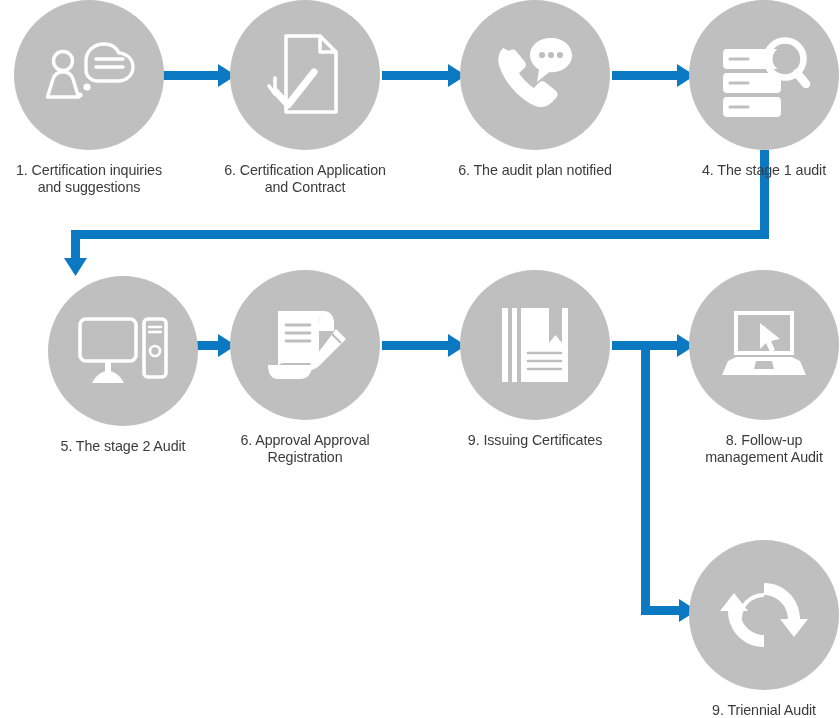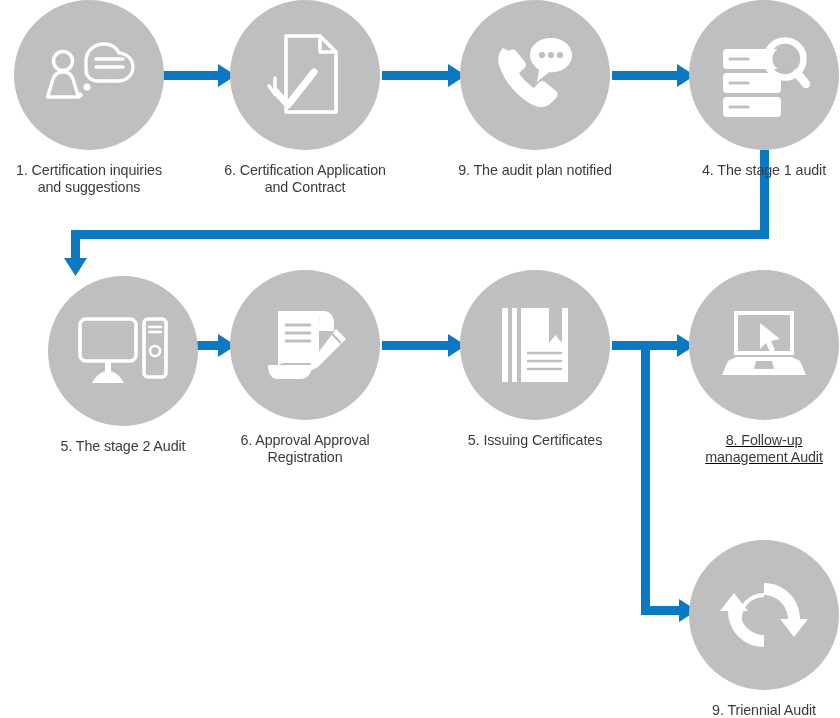--- a/index.html
+++ b/index.html
@@ -53,21 +53,21 @@
   }
   
   #node-1 { left: 0px;   top: 0px; margin-left: 14px; }
   #node-2 { left: 230px; top: 0px; }
   #node-3 { left: 460px; top: 0px; }
   #node-4 { left: 689px; top: 0px; }
   
   #node-5 { left: 0px;   top: 276px; margin-left: 48px; }
   #node-6 { left: 230px; top: 270px; }
   #node-7 { left: 460px; top: 270px; }
-  #node-8 { left: 689px; top: 270px; text-decoration: underline; }
+  #node-8 { left: 689px; top: 270px; }
   
   #node-9 { left: 689px; top: 540px; }
 
   #node-1 .node-label { width: 180px; }
   #node-2 .node-label { width: 190px; }
   #node-3 .node-label { width: 200px; }
   #node-4 .node-label { width: 180px; }
   #node-5 .node-label { width: 180px; }
   #node-6 .node-label { width: 190px; }
   #node-7 .node-label { width: 200px; }
@@ -175,21 +175,21 @@
         <path d="M14 16 C9 21 8 28 11 36 C16 50 28 64 42 72 C50 76.5 57 76 62 71 L67 66 C69 64 69 61 67 59 L56 50 C54 48.5 51 49 49.5 51 L45 56 C40 53 33 46 30 41 L35 36.5 C37 35 37.5 32 36 30 L27 19 C25 17 22 17 20 19 Z"></path>
         <path d="M62 6 C50 6 41 13.5 41 23 C41 29 44.5 34.3 50 37.4 L48 50 L60 40.2 C61 40.3 61.5 40.3 62 40.3 C74 40.3 83 32.7 83 23.2 C83 13.7 74 6 62 6 Z"></path>
       </g>
       <g fill="#bfbfbf">
         <circle cx="53" cy="23" r="3.1"></circle>
         <circle cx="62" cy="23" r="3.1"></circle>
         <circle cx="71" cy="23" r="3.1"></circle>
       </g>
     </svg>
   </div>
-  <div class="node-label">9. The audit plan notified</div>
+  <div class="node-label">6. The audit plan notified</div>
 </div>
 
 <div class="node" id="node-4">
   <div class="node-circle">
     <svg width="94" height="84" viewBox="0 0 94 84">
       <g fill="#ffffff">
         <rect x="6" y="16" width="58" height="20" rx="4"></rect>
         <rect x="6" y="40" width="58" height="20" rx="4"></rect>
         <rect x="6" y="64" width="58" height="20" rx="4"></rect>
       </g>
@@ -271,21 +271,21 @@
       <g fill="#bfbfbf">
         <path d="M49 5 L62 5 L62 40 L55.5 32 L49 40 Z"></path>
       </g>
       <g stroke="#bfbfbf" stroke-width="2.6" stroke-linecap="round">
         <line x1="28" y1="50" x2="61" y2="50"></line>
         <line x1="28" y1="58" x2="61" y2="58"></line>
         <line x1="28" y1="66" x2="61" y2="66"></line>
       </g>
     </svg>
   </div>
-  <div class="node-label">5. Issuing Certificates</div>
+  <div class="node-label">9. Issuing Certificates</div>
 </div>
 
 <div class="node" id="node-8">
   <div class="node-circle">
     <svg width="92" height="72" viewBox="0 0 92 72">
       <g fill="none" stroke="#ffffff" stroke-width="4">
         <rect x="18" y="4" width="56" height="40"></rect>
       </g>
       <g fill="#ffffff">
         <path d="M10 52 L18 48 L74 48 L82 52 L88 66 L4 66 Z"></path>

